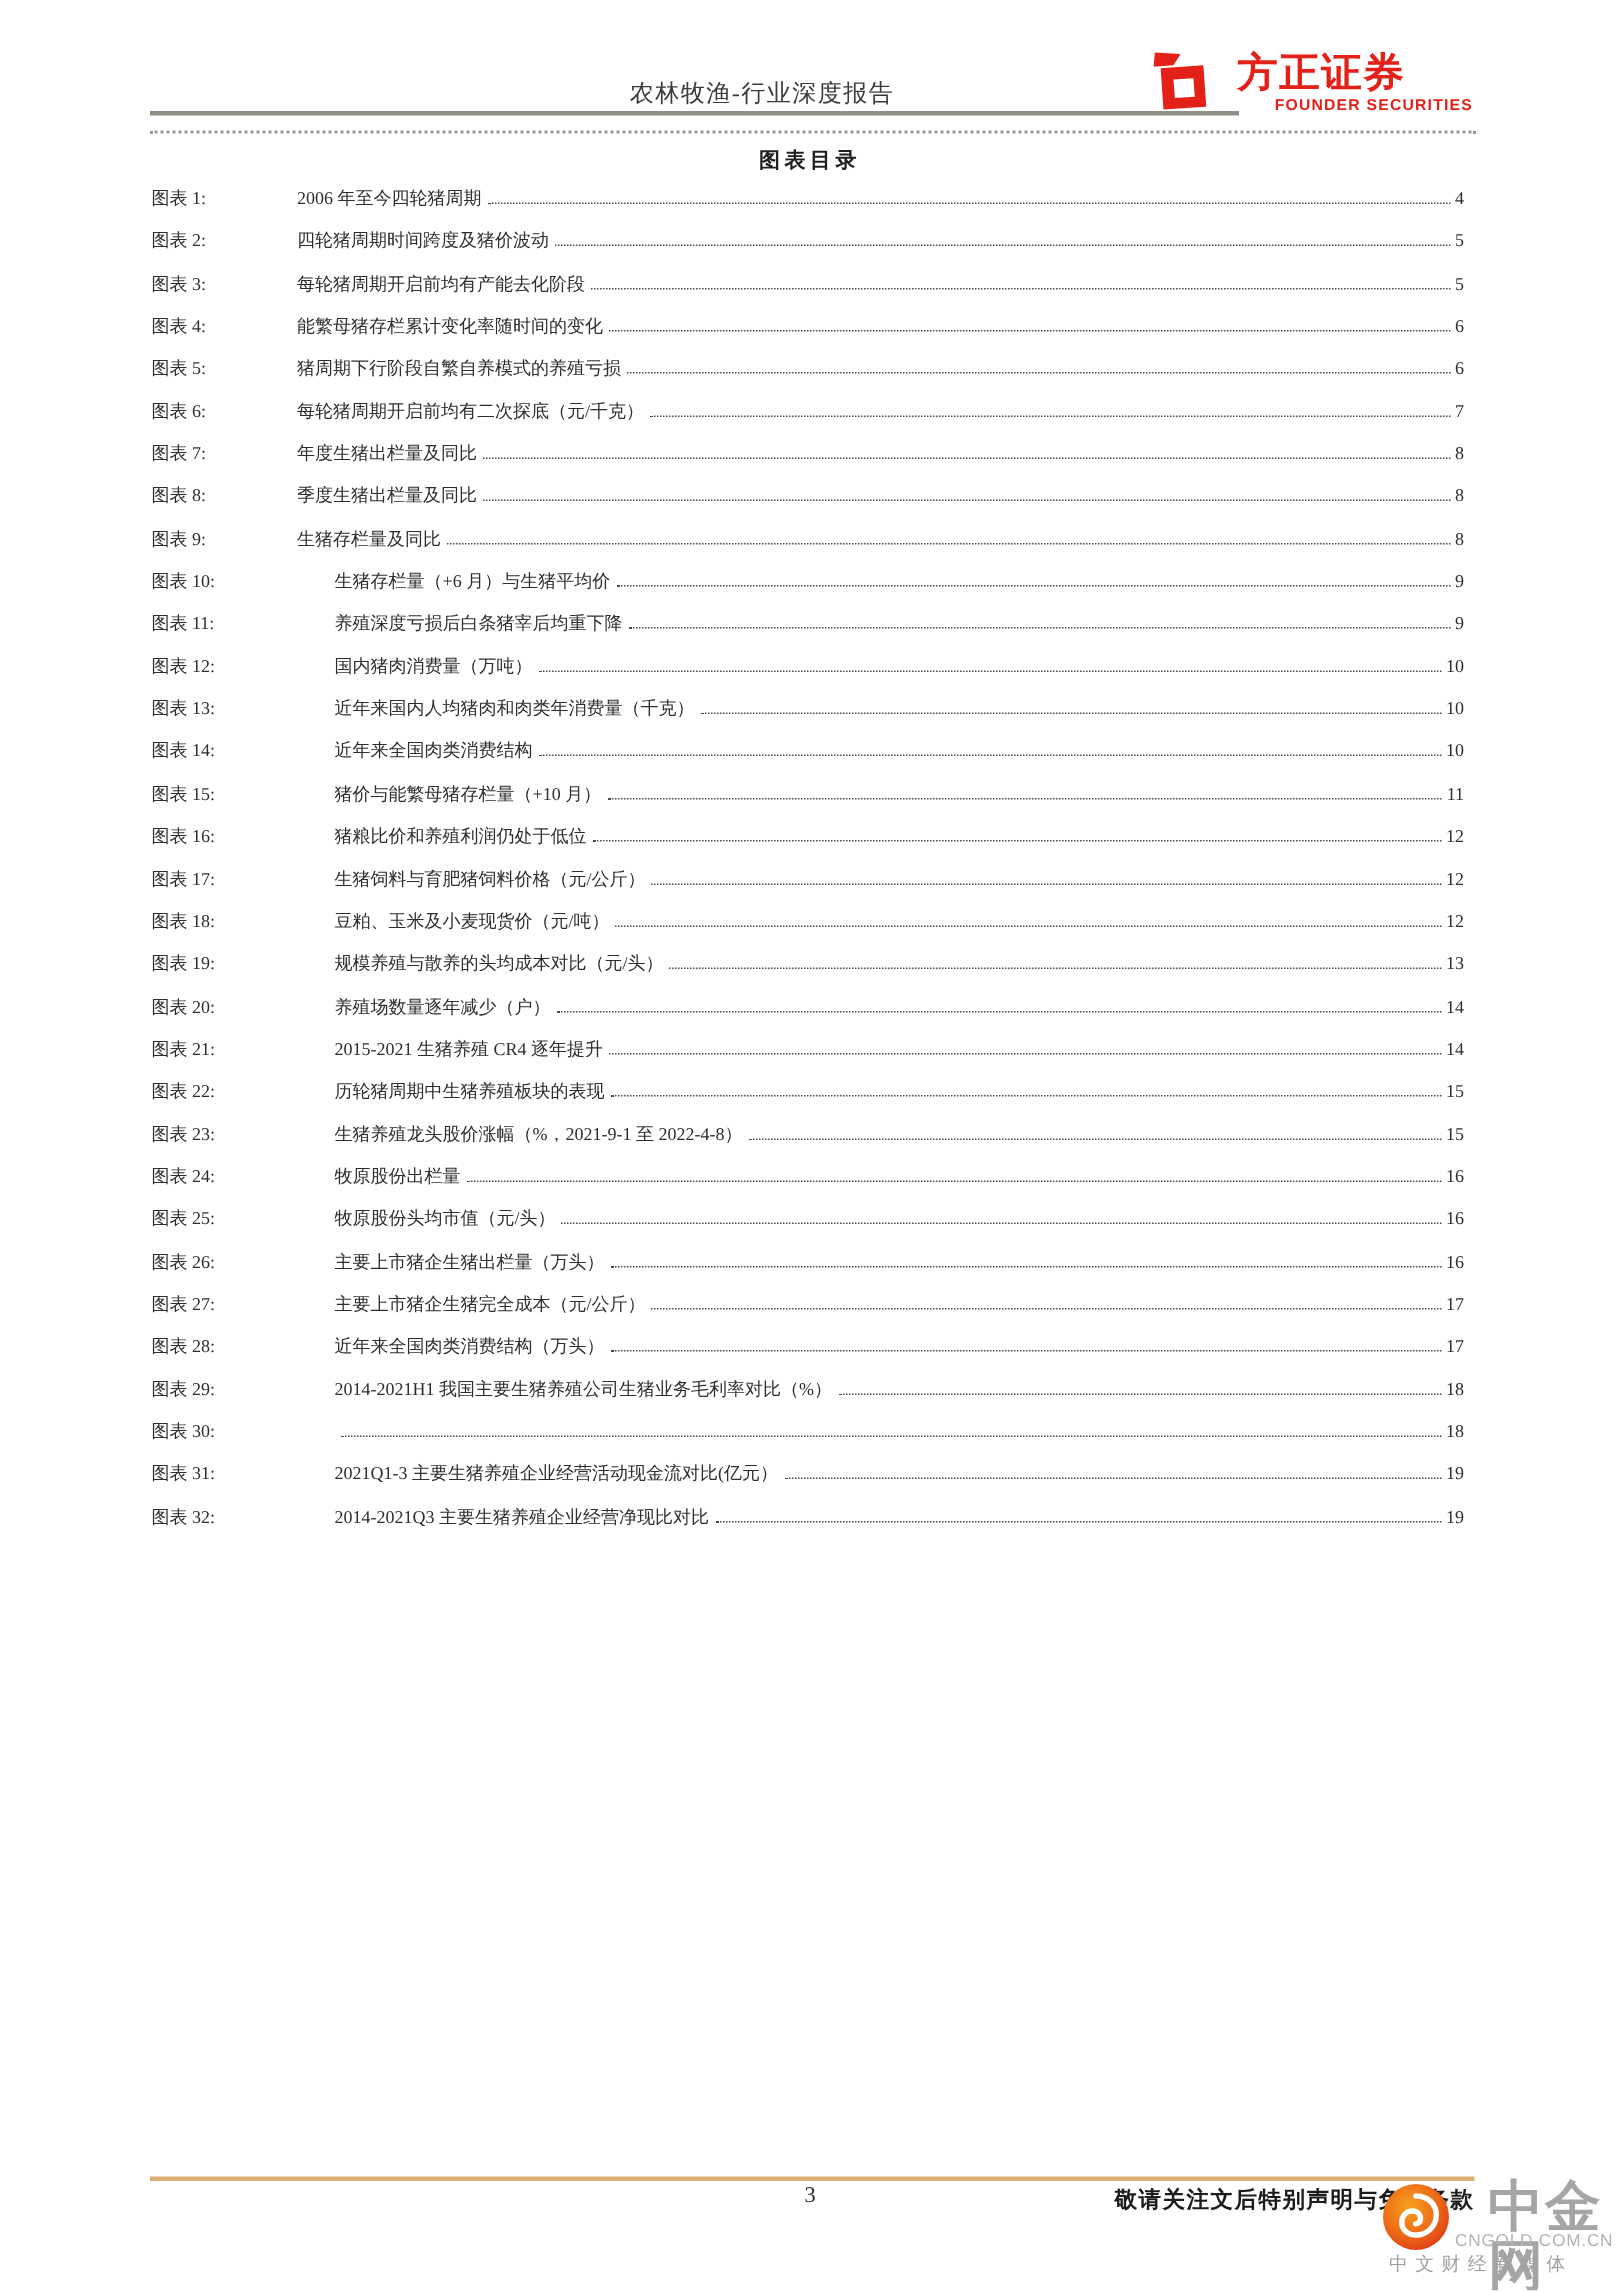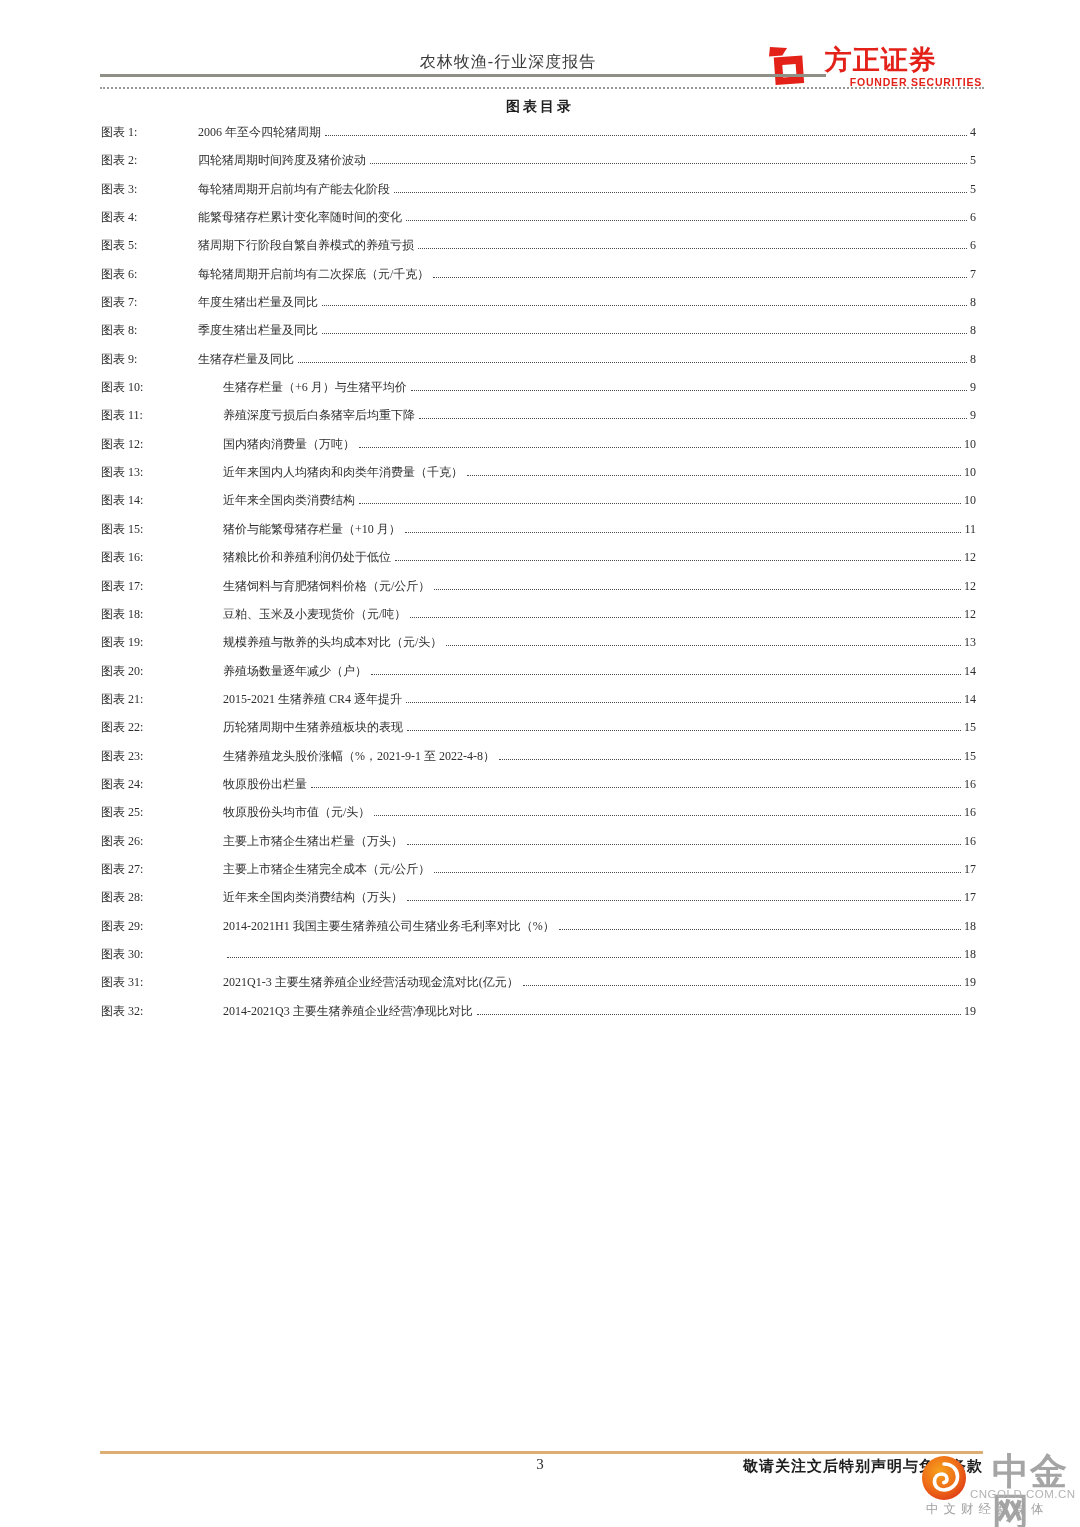--- a/index.html
+++ b/index.html
@@ -3,21 +3,21 @@
 <meta charset="utf-8">
 <style>
   * { margin:0; padding:0; box-sizing:border-box; }
   html,body { background:#ffffff; }
   body { font-family:"Liberation Serif","DejaVu Serif",serif; color:#2e2e2e; }
   .page { position:relative; width:1080px; height:1527px; background:#ffffff; overflow:hidden; margin:0 auto; }
 
   
   .header-title { position:absolute; top:52px; left:112px; width:792px; text-align:center;
                   font-size:16px; color:#3b3b3b; letter-spacing:1px; }
-  .brand { position:absolute; top:46px; right:98px; display:flex; align-items:flex-start;gap:12px; }
+  .brand { position:absolute; top:34px; right:98px; display:flex; align-items:flex-start;gap:12px; }
   .brand-mark { width:38px; height:40px; margin-right:6px; }
   .brand-text { display:flex; flex-direction:column; }
   .brand-cn { font-size:27px; font-weight:bold; color:#e32119; line-height:28px; letter-spacing:1px;
               font-family:"Liberation Sans","DejaVu Sans",sans-serif; }
   .brand-en { font-size:10.5px; font-weight:bold; color:#e32119; letter-spacing:0.8px; margin-top:2px;
               font-family:Liberation Sans, sans-serif;padding-left:25px; }
   .header-rule  { position:absolute; top:74px; left:100px; width:726px; height:0; border-top:3px solid #8f8f85; }
   .dotted-rule  { position:absolute; top:87px; left:100px; width:884px; height:0; border-top:2px dotted #9a9a96; }
 
   

